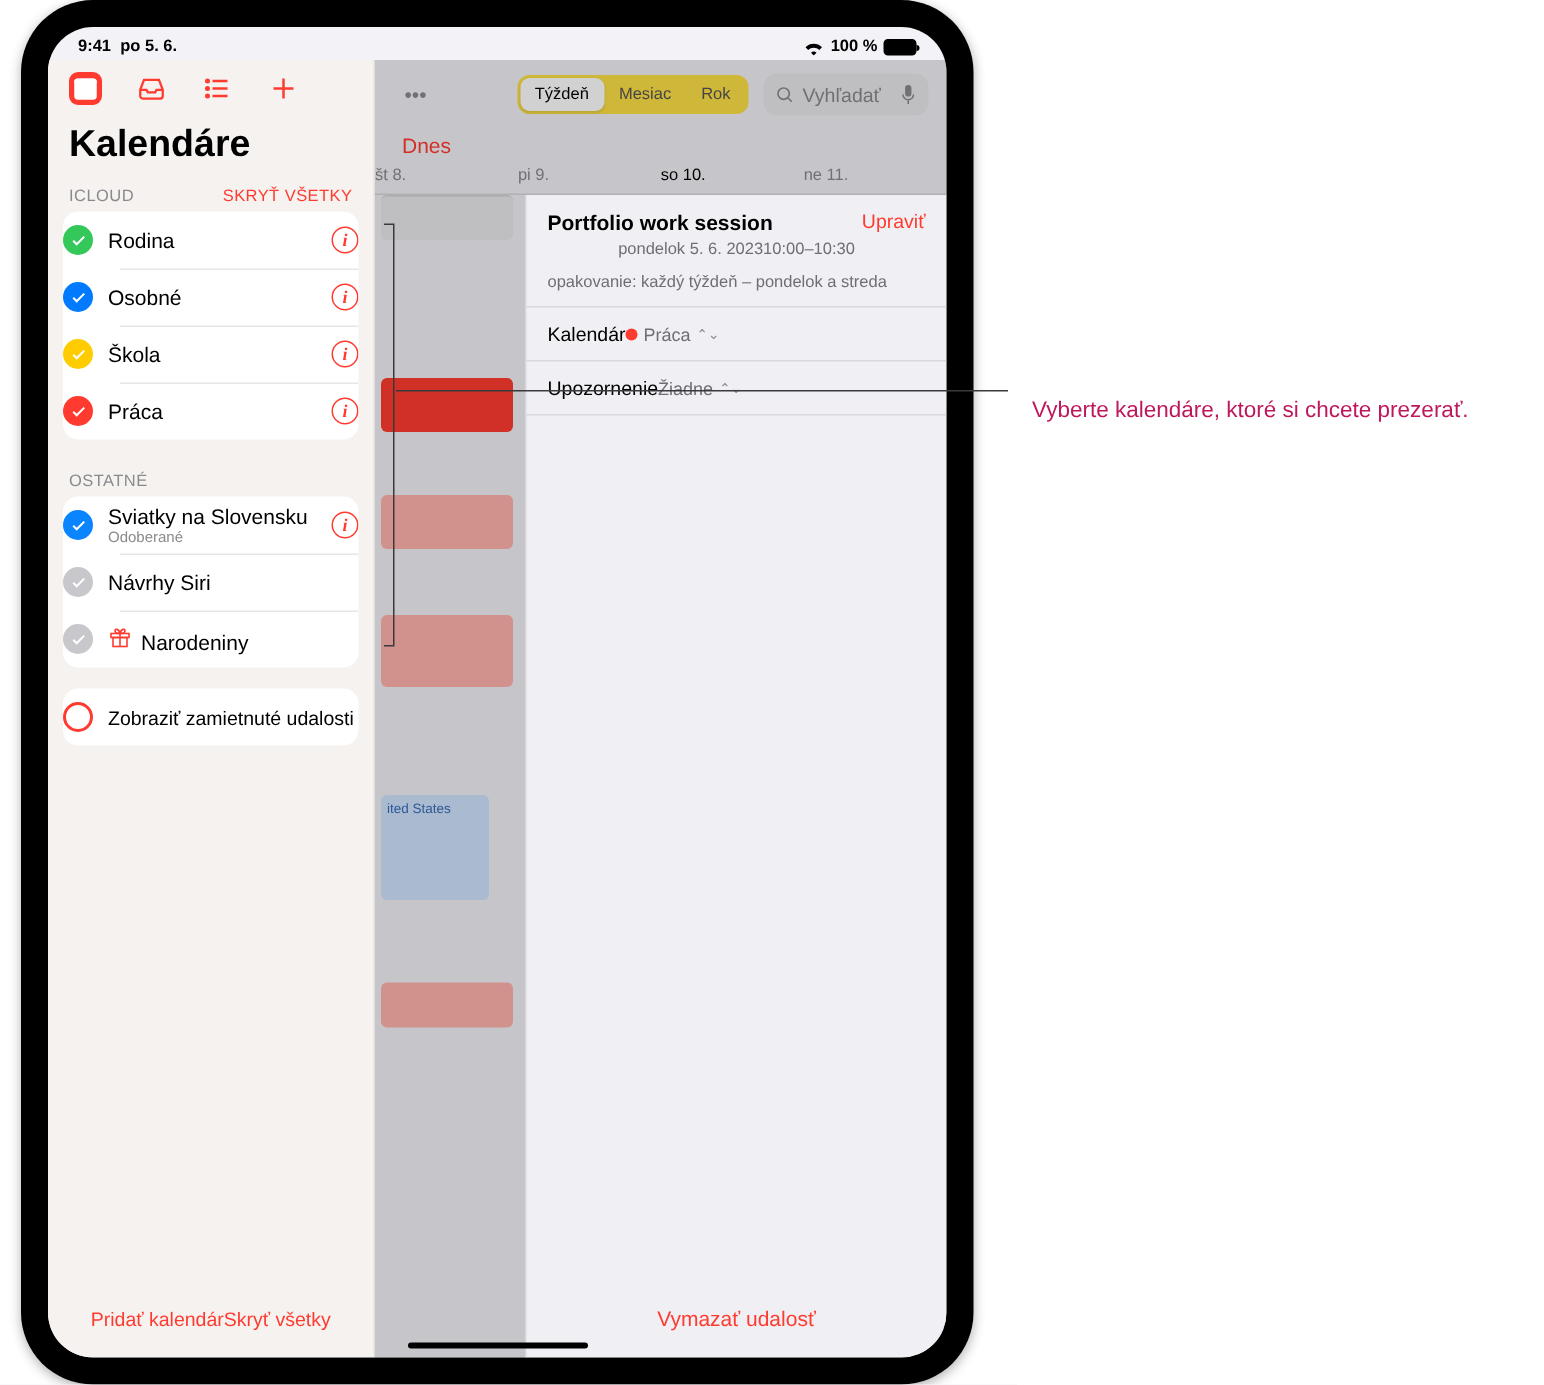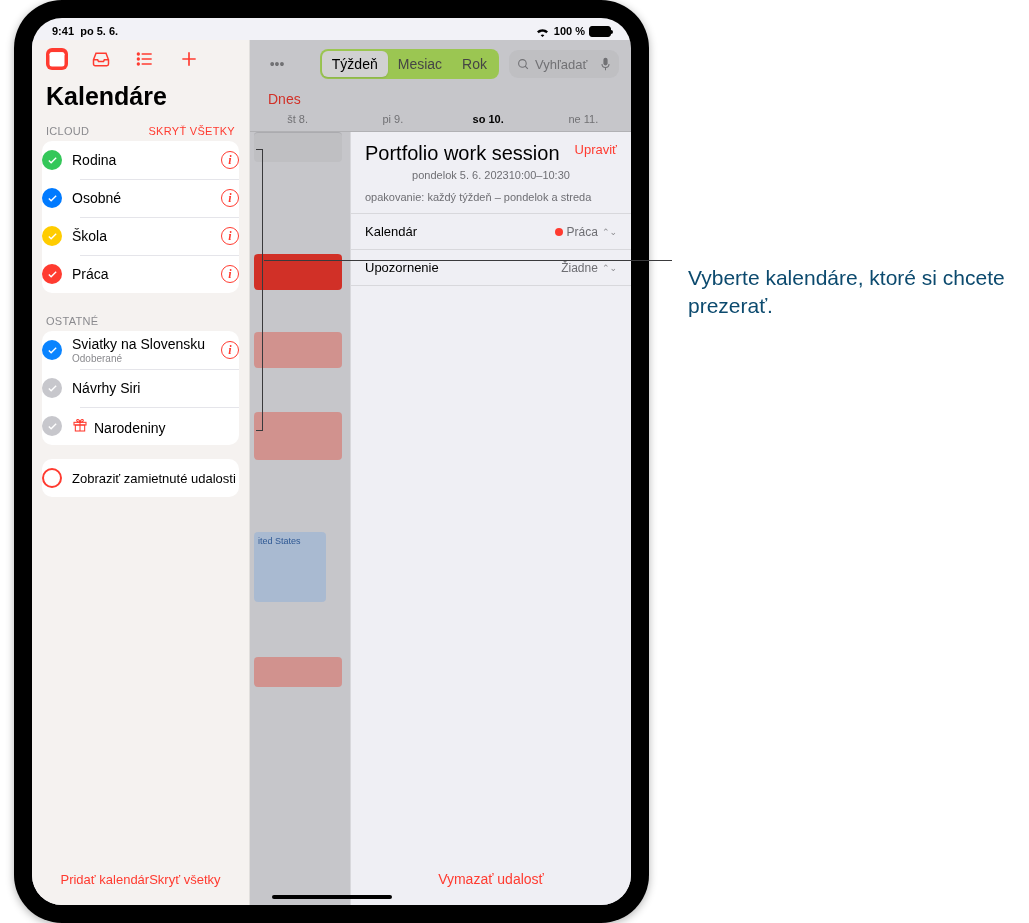--- a/index.html
+++ b/index.html
@@ -29,50 +29,50 @@
   .chk{width:20px;height:20px;border-radius:50%;display:flex;align-items:center;justify-content:center;flex:0 0 20px;margin-right:10px}
   .chk svg{width:11px;height:11px;fill:#fff}
   .chk.empty{background:#fff;border:2px solid #ff3b30}
   .rowtxt{flex:1;font-size:14px;color:#000}
   .rowsub{font-size:10px;color:#8a8a8e;margin-top:1px}
   .info{width:18px;height:18px;border:1.5px solid #ff3b30;border-radius:50%;color:#ff3b30;font-size:12px;display:flex;align-items:center;justify-content:center;font-family:Georgia,serif;font-style:italic;font-weight:600}
   .gift{width:16px;height:16px;margin-right:6px}
   .sfooter{margin-top:auto;display:flex;justify-content:center;padding:14px 14px 18px;font-size:13px;color:#ff3b30}
   .topseg{display:flex;align-items:center;padding:9px 12px 8px;gap:10px}
   .dots{width:30px;display:flex;justify-content:center;gap:3px;color:#8a8a8e;font-size:14px;line-height:6px;margin:0 auto 0 0}
-  .seg{display:flex;background:#bef264;border-radius:8px;padding:2px;font-size:14px}
+  .seg{display:flex;background:#fde047;border-radius:8px;padding:2px;font-size:11px}
   .seg div{padding:5px 10px;color:#555;border-radius:6px}
   .seg .on{background:#fff;color:#000;box-shadow:0 1px 2px rgba(0,0,0,.1)}
   .search{flex:0 0 110px;background:#e9e9ed;border-radius:9px;height:28px;display:flex;align-items:center;padding:0 8px;color:#8a8a8e;font-size:13px;gap:5px}
   .search .sicon{width:13px;height:13px}
   .search .mic{margin-left:auto;width:11px;height:14px}
   .today{text-align:left;color:#ff3b30;font-size:14px;padding:4px 18px 6px}
   .days{display:flex;padding:0 0 6px;border-bottom:1px solid #d8d8dc}
-  .days div{flex:1;text-align:center;font-size:11px;color:#8a8a8e}
-  .days .cur{color:#000;font-weight:700}
+  .days div{flex:1;font-size:11px;color:#8a8a8e}
+  .days .cur{color:#000;font-weight:400}
   .content{flex:1;display:flex;position:relative}
   .timeline{flex:0 0 100px;position:relative}
   .ev{position:absolute;border-radius:4px}
   .detail{flex:1;background:#efeff4;border-left:1px solid #d8d8dc;display:flex;flex-direction:column}
   .dhdr{display:flex;justify-content:space-between;align-items:flex-start;padding:10px 14px 4px}
-  .dhdr .t{font-size:20px;font-weight:400}
+  .dhdr .t{font-size:14px;font-weight:700}
   .dhdr .e{font-size:13px;color:#ff3b30}
   .dsub{padding:0 14px 10px;font-size:11px;color:#6e6e73;display:flex;justify-content:center}
   .dsub2{padding:0 14px 10px;font-size:11px;color:#6e6e73}
-  .drow{display:flex;justify-content:space-between;align-items:center;padding:10px 14px;border-top:1px solid #d8d8dc;font-size:13px}
+  .drow{display:flex;align-items:center;padding:10px 14px;border-top:1px solid #d8d8dc;font-size:13px}
   .drow .v{color:#6e6e73;display:flex;align-items:center;gap:4px;font-size:12px}
   .dot{width:8px;height:8px;border-radius:50%;background:#ff3b30}
   .chev{font-size:9px;color:#8a8a8e}
   .delete{margin-top:auto;text-align:center;color:#ff3b30;font-size:14px;padding:16px 0 18px}
   .callout{position:absolute;left:262px;top:150px;width:4px;height:280px;pointer-events:none;z-index:50}
   .callout-v{position:absolute;left:0;top:0;width:1px;height:280px;background:#3a3a3c}
   .callout-t{position:absolute;left:-6px;top:-1px;width:7px;height:1px;background:#3a3a3c}
   .callout-b{position:absolute;left:-6px;bottom:-1px;width:7px;height:1px;background:#3a3a3c}
   .callout-h{position:absolute;left:264px;top:260px;height:1px;width:408px;background:#3a3a3c;z-index:50}
-  .annot{position:absolute;left:688px;top:264px;font-size:21px;line-height:1.35;color:#0c4a6e;z-index:50}
+  .annot{position:absolute;left:688px;top:264px;font-size:15px;line-height:1.35;color:#be185d;z-index:50}
   .homebar{position:absolute;bottom:6px;left:50%;transform:translateX(-50%);width:120px;height:4px;border-radius:3px;background:#000;z-index:60}
 </style>
 </head>
 <body>
 
 <div class="device">
   <div class="screen">
 
     <div class="statusbar">
       <span><span>9:41</span>&nbsp;&nbsp;<span>po 5. 6.</span></span>

